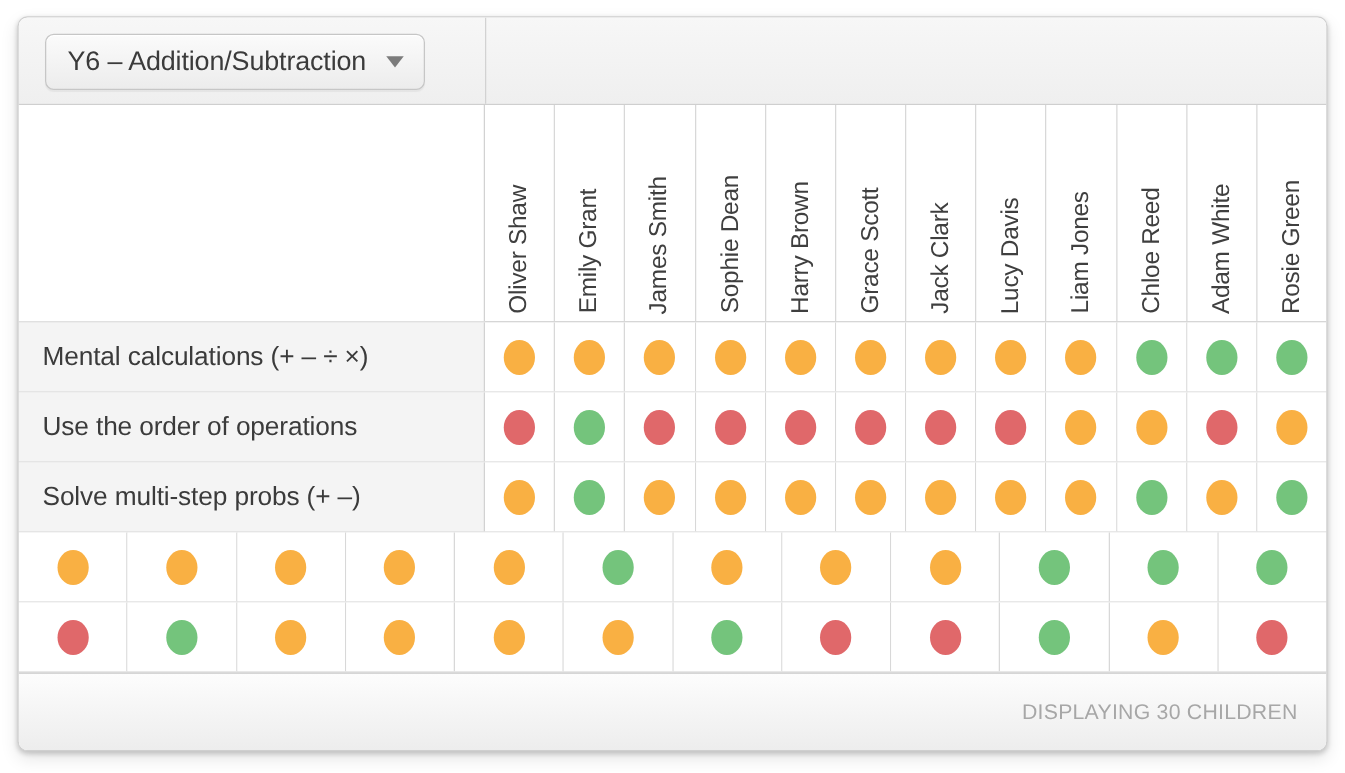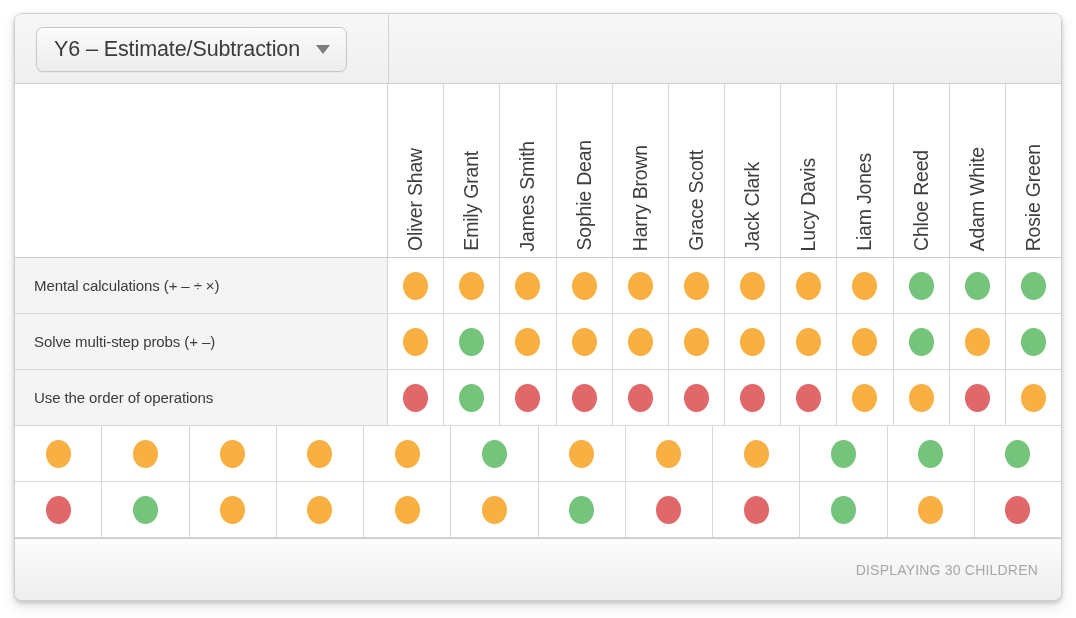--- a/index.html
+++ b/index.html
@@ -137,21 +137,21 @@
   }
   .row-label {
     width: 373px;
     flex: 0 0 373px;
     box-sizing: border-box;
     background: #f4f4f4;
     border-right: 1px solid #d2d2d2;
     display: flex;
     align-items: center;
     padding-left: 19px;
-    font-size: 15px;
+    font-size: 21px;
     color: #3b3b3b;
     white-space: nowrap;
     letter-spacing: -0.1px;
   }
   .dot-cell {
     flex: 1 1 0;
     min-width: 0;
     box-sizing: border-box;
     border-right: 1px solid #d8d8d8;
     display: flex;
@@ -175,36 +175,36 @@
     height: 62px;
     background: linear-gradient(to bottom, #fdfdfd 0%, #ededed 100%);
     border-top: 1px solid #c9c9c9;
     display: flex;
     align-items: center;
     justify-content: flex-end;
     padding-right: 23px;
     box-sizing: border-box;
   }
   .footer-text {
-    font-size: 14px;
+    font-size: 17px;
     color: #a7a7a7;
     letter-spacing: 0.2px;
   }
 </style>
 </head>
 <body>
 
 <div class="page">
 
   <div class="card">
 
     <div class="card-header">
       <div class="header-divider"></div>
       <div class="dropdown">
-        <span class="dropdown-label">Y6 – Estimate/Subtraction</span>
+        <span class="dropdown-label">Y6 – Addition/Subtraction</span>
         <span class="caret"></span>
       </div>
     </div>
 
     <div class="grid">
 
       <div class="names-row">
         <div class="corner-cell"></div>
 
       <div class="name-cell">
@@ -278,20 +278,59 @@
             <span class="dot green"></span>
           </div>
           <div class="dot-cell">
             <span class="dot green"></span>
           </div>
           <div class="dot-cell">
             <span class="dot green"></span>
           </div>
         </div>
         <div class="data-row">
+          <div class="row-label">Use the order of operations</div>
+          <div class="dot-cell">
+            <span class="dot red"></span>
+          </div>
+          <div class="dot-cell">
+            <span class="dot green"></span>
+          </div>
+          <div class="dot-cell">
+            <span class="dot red"></span>
+          </div>
+          <div class="dot-cell">
+            <span class="dot red"></span>
+          </div>
+          <div class="dot-cell">
+            <span class="dot red"></span>
+          </div>
+          <div class="dot-cell">
+            <span class="dot red"></span>
+          </div>
+          <div class="dot-cell">
+            <span class="dot red"></span>
+          </div>
+          <div class="dot-cell">
+            <span class="dot red"></span>
+          </div>
+          <div class="dot-cell">
+            <span class="dot amber"></span>
+          </div>
+          <div class="dot-cell">
+            <span class="dot amber"></span>
+          </div>
+          <div class="dot-cell">
+            <span class="dot red"></span>
+          </div>
+          <div class="dot-cell">
+            <span class="dot amber"></span>
+          </div>
+        </div>
+        <div class="data-row">
           <div class="row-label">Solve multi-step probs (+ –)</div>
           <div class="dot-cell">
             <span class="dot amber"></span>
           </div>
           <div class="dot-cell">
             <span class="dot green"></span>
           </div>
           <div class="dot-cell">
             <span class="dot amber"></span>
           </div>
@@ -314,59 +353,20 @@
             <span class="dot amber"></span>
           </div>
           <div class="dot-cell">
             <span class="dot green"></span>
           </div>
           <div class="dot-cell">
             <span class="dot amber"></span>
           </div>
           <div class="dot-cell">
             <span class="dot green"></span>
-          </div>
-        </div>
-        <div class="data-row">
-          <div class="row-label">Use the order of operations</div>
-          <div class="dot-cell">
-            <span class="dot red"></span>
-          </div>
-          <div class="dot-cell">
-            <span class="dot green"></span>
-          </div>
-          <div class="dot-cell">
-            <span class="dot red"></span>
-          </div>
-          <div class="dot-cell">
-            <span class="dot red"></span>
-          </div>
-          <div class="dot-cell">
-            <span class="dot red"></span>
-          </div>
-          <div class="dot-cell">
-            <span class="dot red"></span>
-          </div>
-          <div class="dot-cell">
-            <span class="dot red"></span>
-          </div>
-          <div class="dot-cell">
-            <span class="dot red"></span>
-          </div>
-          <div class="dot-cell">
-            <span class="dot amber"></span>
-          </div>
-          <div class="dot-cell">
-            <span class="dot amber"></span>
-          </div>
-          <div class="dot-cell">
-            <span class="dot red"></span>
-          </div>
-          <div class="dot-cell">
-            <span class="dot amber"></span>
           </div>
         </div>
         <div class="data-row">
           <div class="dot-cell">
             <span class="dot amber"></span>
           </div>
           <div class="dot-cell">
             <span class="dot amber"></span>
           </div>
           <div class="dot-cell">

